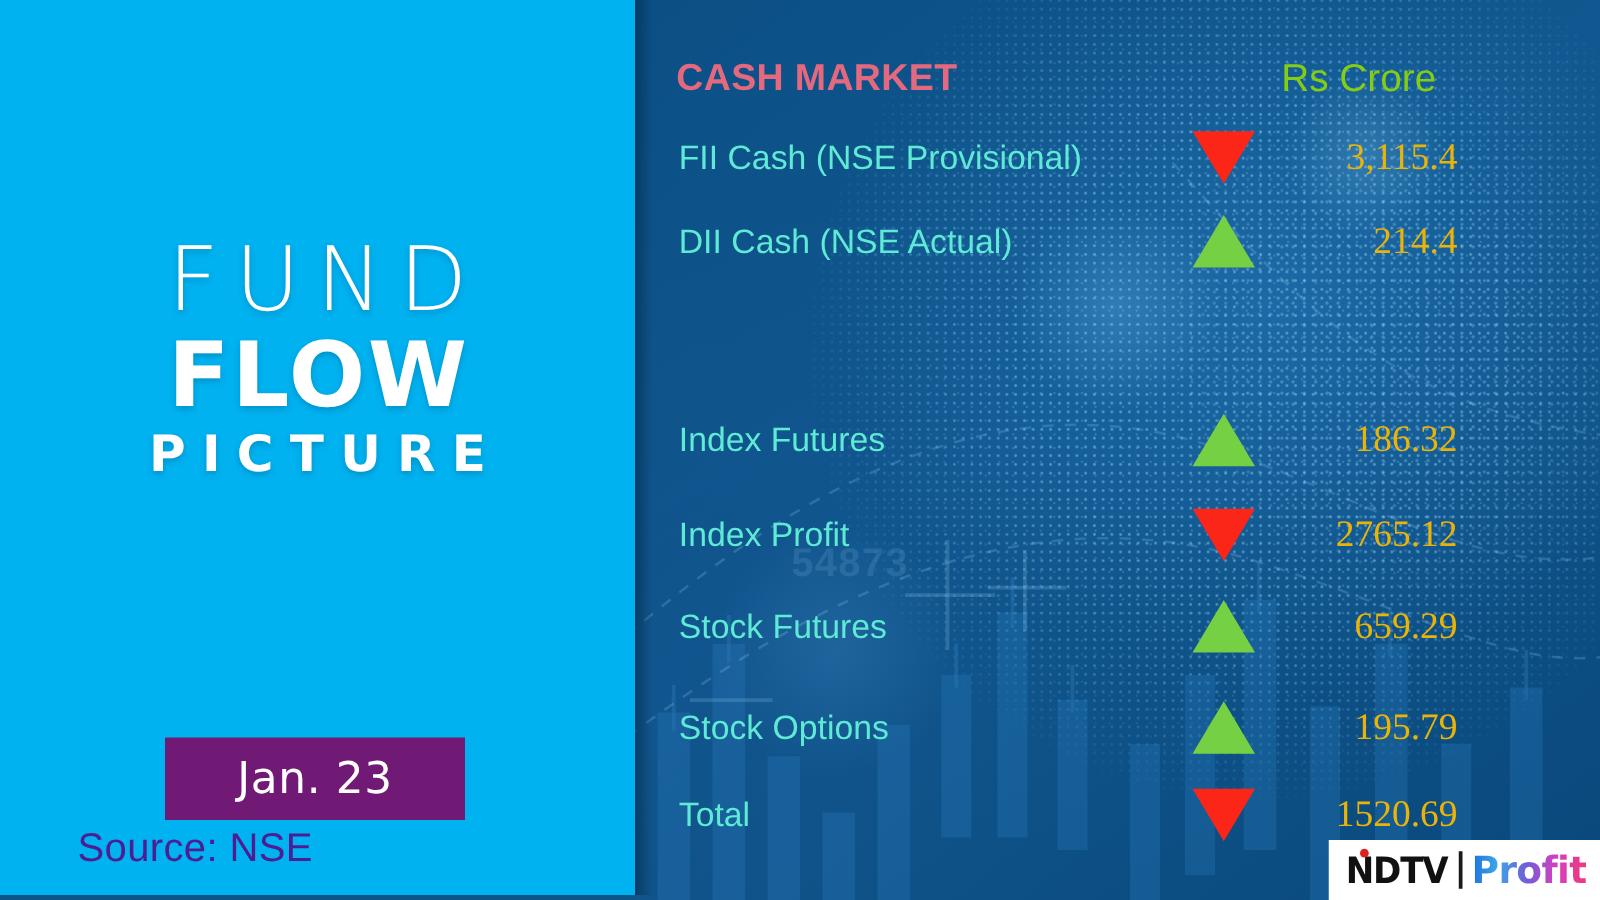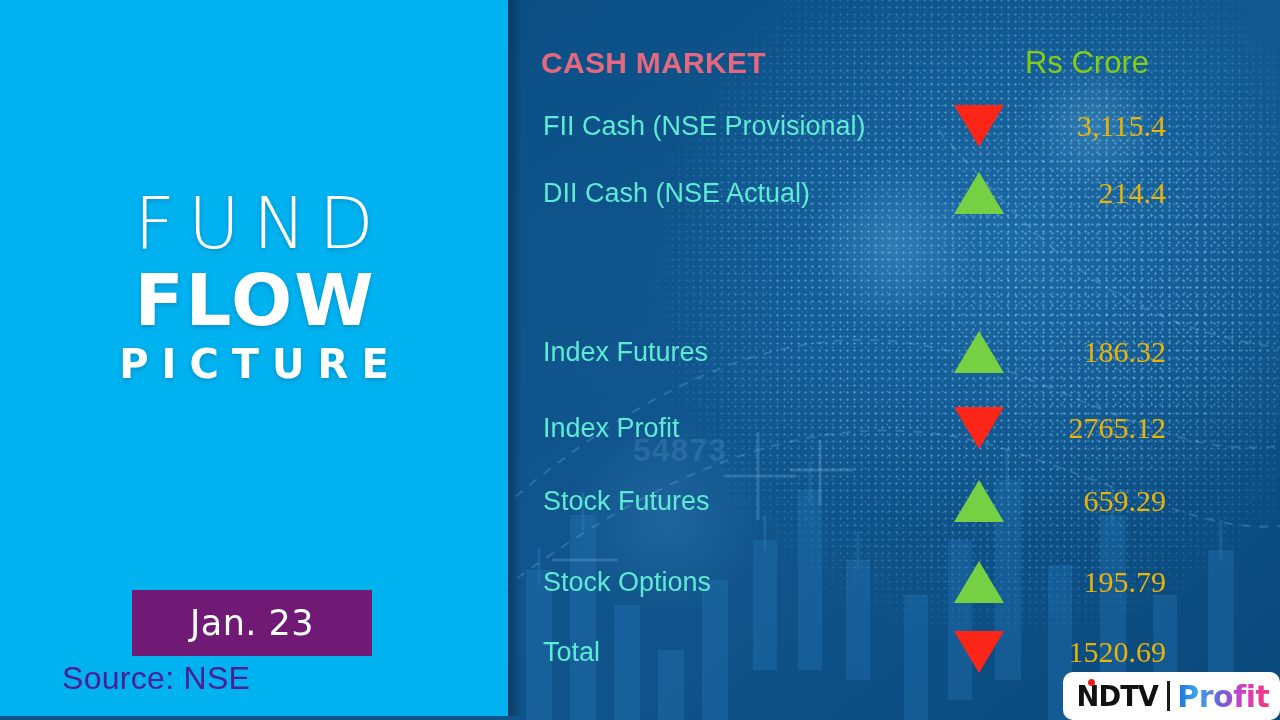--- a/index.html
+++ b/index.html
@@ -141,21 +141,20 @@
     color:#84cc16;font-size:31px;font-weight:400;
     font-family:"Liberation Sans",sans-serif;
   }
 
   
   #ndtv-logo{
     position:absolute;left:1063px;top:672px;width:217px;height:48px;
     background:#ffffff;
     display:flex;align-items:center;justify-content:center;
     z-index:5;
-    border-radius:10px;
   }
   .logo-inner{display:flex;align-items:center;gap:0px;}
   .logo-ndtv{
     position:relative;
     color:#111111;font-size:29px;font-weight:700;letter-spacing:-1px;
     font-family:"DejaVu Sans",sans-serif;
     transform:scaleX(.94);
   }
   .logo-dot{
     position:absolute;left:25px;top:7px;width:7px;height:7px;border-radius:50%;

